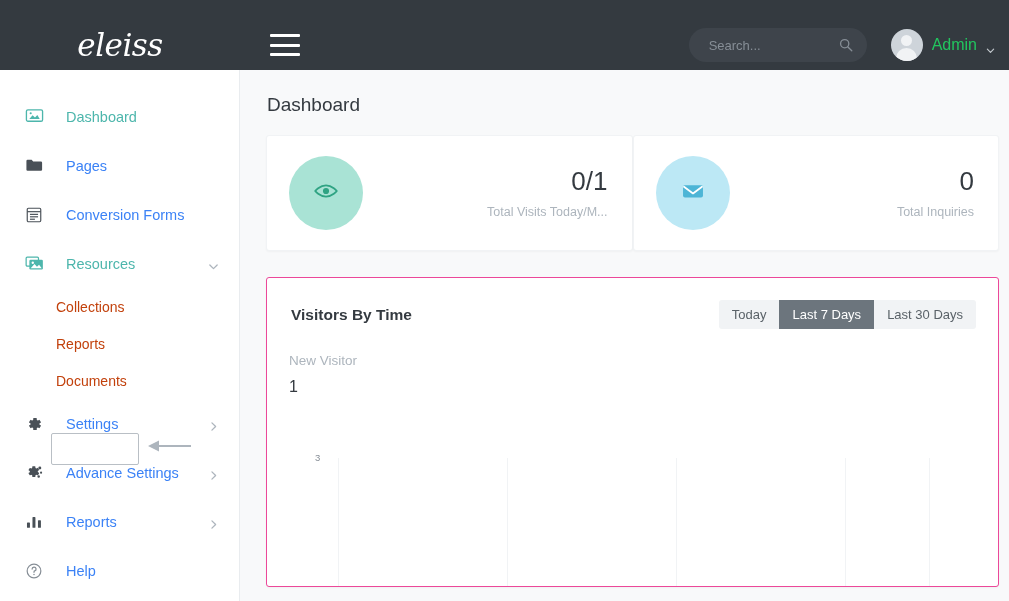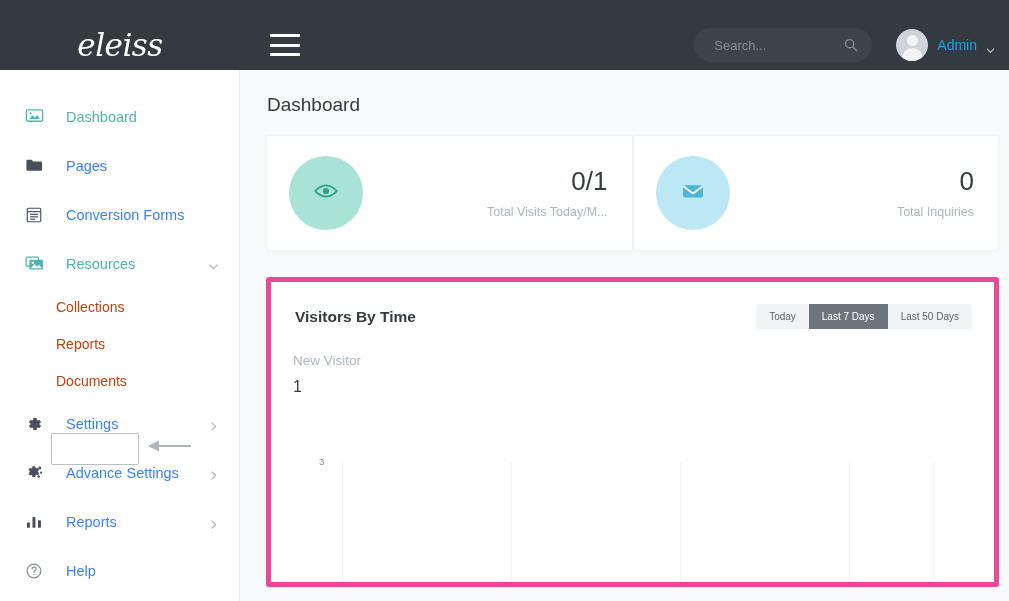--- a/index.html
+++ b/index.html
@@ -79,21 +79,21 @@
   .avatar .head {
     position: absolute; width: 11px; height: 11px; border-radius: 50%;
     background: #f1f3f5; left: 10.5px; top: 6px;
   }
   .avatar .body {
     position: absolute; width: 21px; height: 15px;
     border-radius: 11px 11px 0 0;
     background: #f1f3f5; left: 5.5px; top: 19px;
   }
   .user-name {
-    color: #0ea5e9; font-size: 14px;
+    color: #22c55e; font-size: 16px;
   }
   .chev-sm { width: 9px; height: 9px; display:inline-block; }
 
   
   .sidebar {
     position: absolute; top: 70px; left: 0;
     width: 240px; height: 531px;
     background: #ffffff;
     border-right: 1px solid #e9ecef;
     padding-top: 22px;
@@ -178,41 +178,41 @@
     font-size: 26px; color: #343a40; font-weight: 400;
     line-height: 1.1;
   }
   .stat-label {
     font-size: 12.5px; color: #adb5bd; margin-top: 9px;
   }
 
   .panel {
     margin: 26px 10px 0 26px;
     background: #ffffff;
-    border: 5px solid #ec4899;
+    border: 1px solid #ec4899;
     border-radius: 3px;
     box-shadow: 0 1px 2px rgba(0,0,0,0.035);
     height: 310px;
     position: relative;
     overflow: hidden;
   }
   .panel-head {
     display: flex; align-items: center;
     padding: 22px 22px 0 24px;
   }
   .panel-title {
     font-size: 15.5px; color: #343a40; font-weight: bold;
   }
   .segmented {
     margin-left: auto;
     display: flex;
     border-radius: 3px; overflow: hidden;
   }
   .seg-btn {
-    font-size: 10px;
+    font-size: 13px;
     padding: 7px 13px;
     background: #f1f3f5;
     color: #5a6268;
     cursor: pointer;
     border: none;
     font-family: "Liberation Sans", sans-serif;
   }
   .seg-btn.active {
     background: #6c757d; color: #ffffff;
   }
@@ -452,21 +452,21 @@
 
     </div>
 
     <div class="panel">
 
       <div class="panel-head">
         <span class="panel-title">Visitors By Time</span>
         <div class="segmented">
           <button class="seg-btn">Today</button>
           <button class="seg-btn active">Last 7 Days</button>
-          <button class="seg-btn">Last 50 Days</button>
+          <button class="seg-btn">Last 30 Days</button>
         </div>
       </div>
 
       <div class="chart-legend">
         <div class="legend-label">New Visitor</div>
         <div class="legend-value">1</div>
       </div>
 
       <div class="chart-area">
         <div class="y-tick">3</div>

